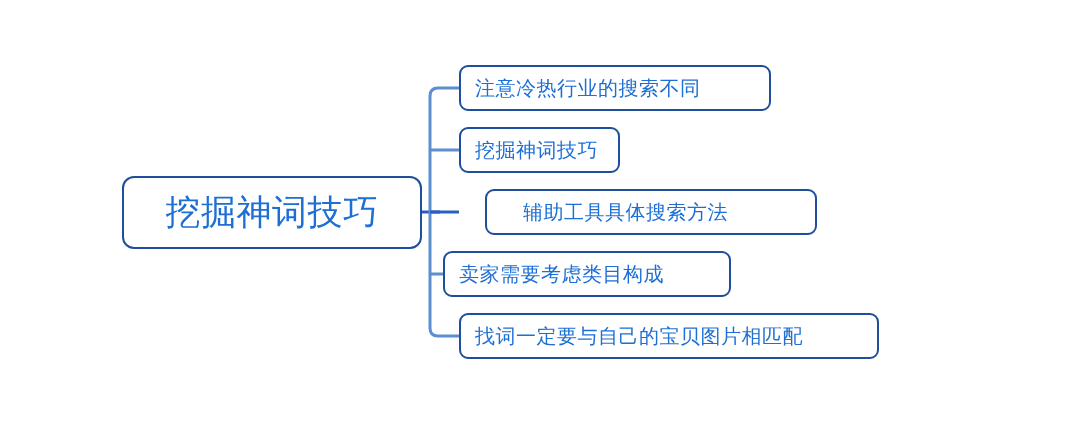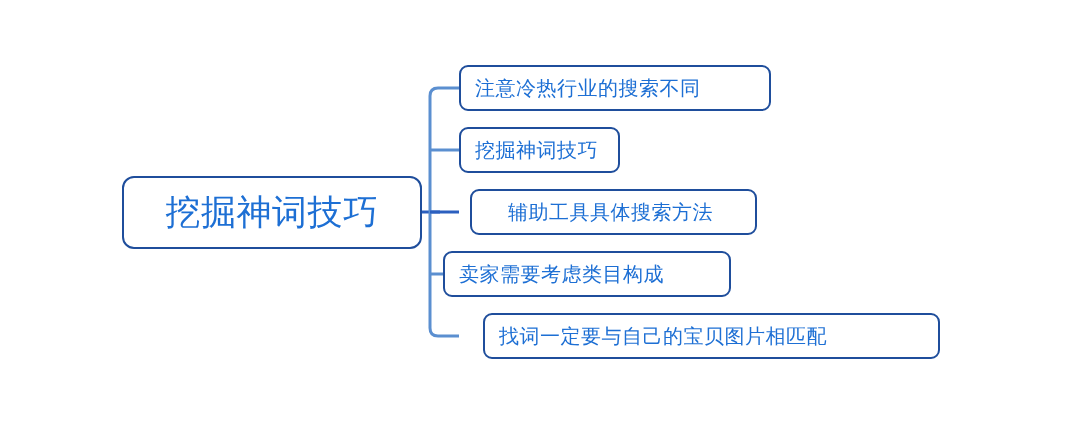--- a/index.html
+++ b/index.html
@@ -59,23 +59,23 @@
     height: 46px;
     border-radius: 9px;
     padding-left: 14px;
     padding-right: 13px;
   }
   .child-node .node-label {
     font-size: 20px;
   }
   #child-node-0 { left: 459px; top: 65px;  width: 312px; }
   #child-node-1 { left: 459px; top: 127px; width: 161px; }
-  #child-node-2 { left: 470px; top: 189px; width: 287px; padding-left: 36px; }
+  #child-node-2 { left: 485px; top: 189px; width: 332px; padding-left: 36px; }
   #child-node-3 { left: 443px; top: 251px; width: 288px; }
-  #child-node-4 { left: 483px; top: 313px; width: 457px; text-align: center; }
+  #child-node-4 { left: 459px; top: 313px; width: 420px; text-align: center; }
 </style>
 </head>
 <body>
 
 <div id="mindmap-canvas">
 
   <svg id="connector-layer" width="1080" height="426" viewBox="0 0 1080 426" xmlns="http://www.w3.org/2000/svg">
 
     <path d="M 421 212 L 440 212" fill="none" stroke="#2b5fbf" stroke-width="3"></path>
 

